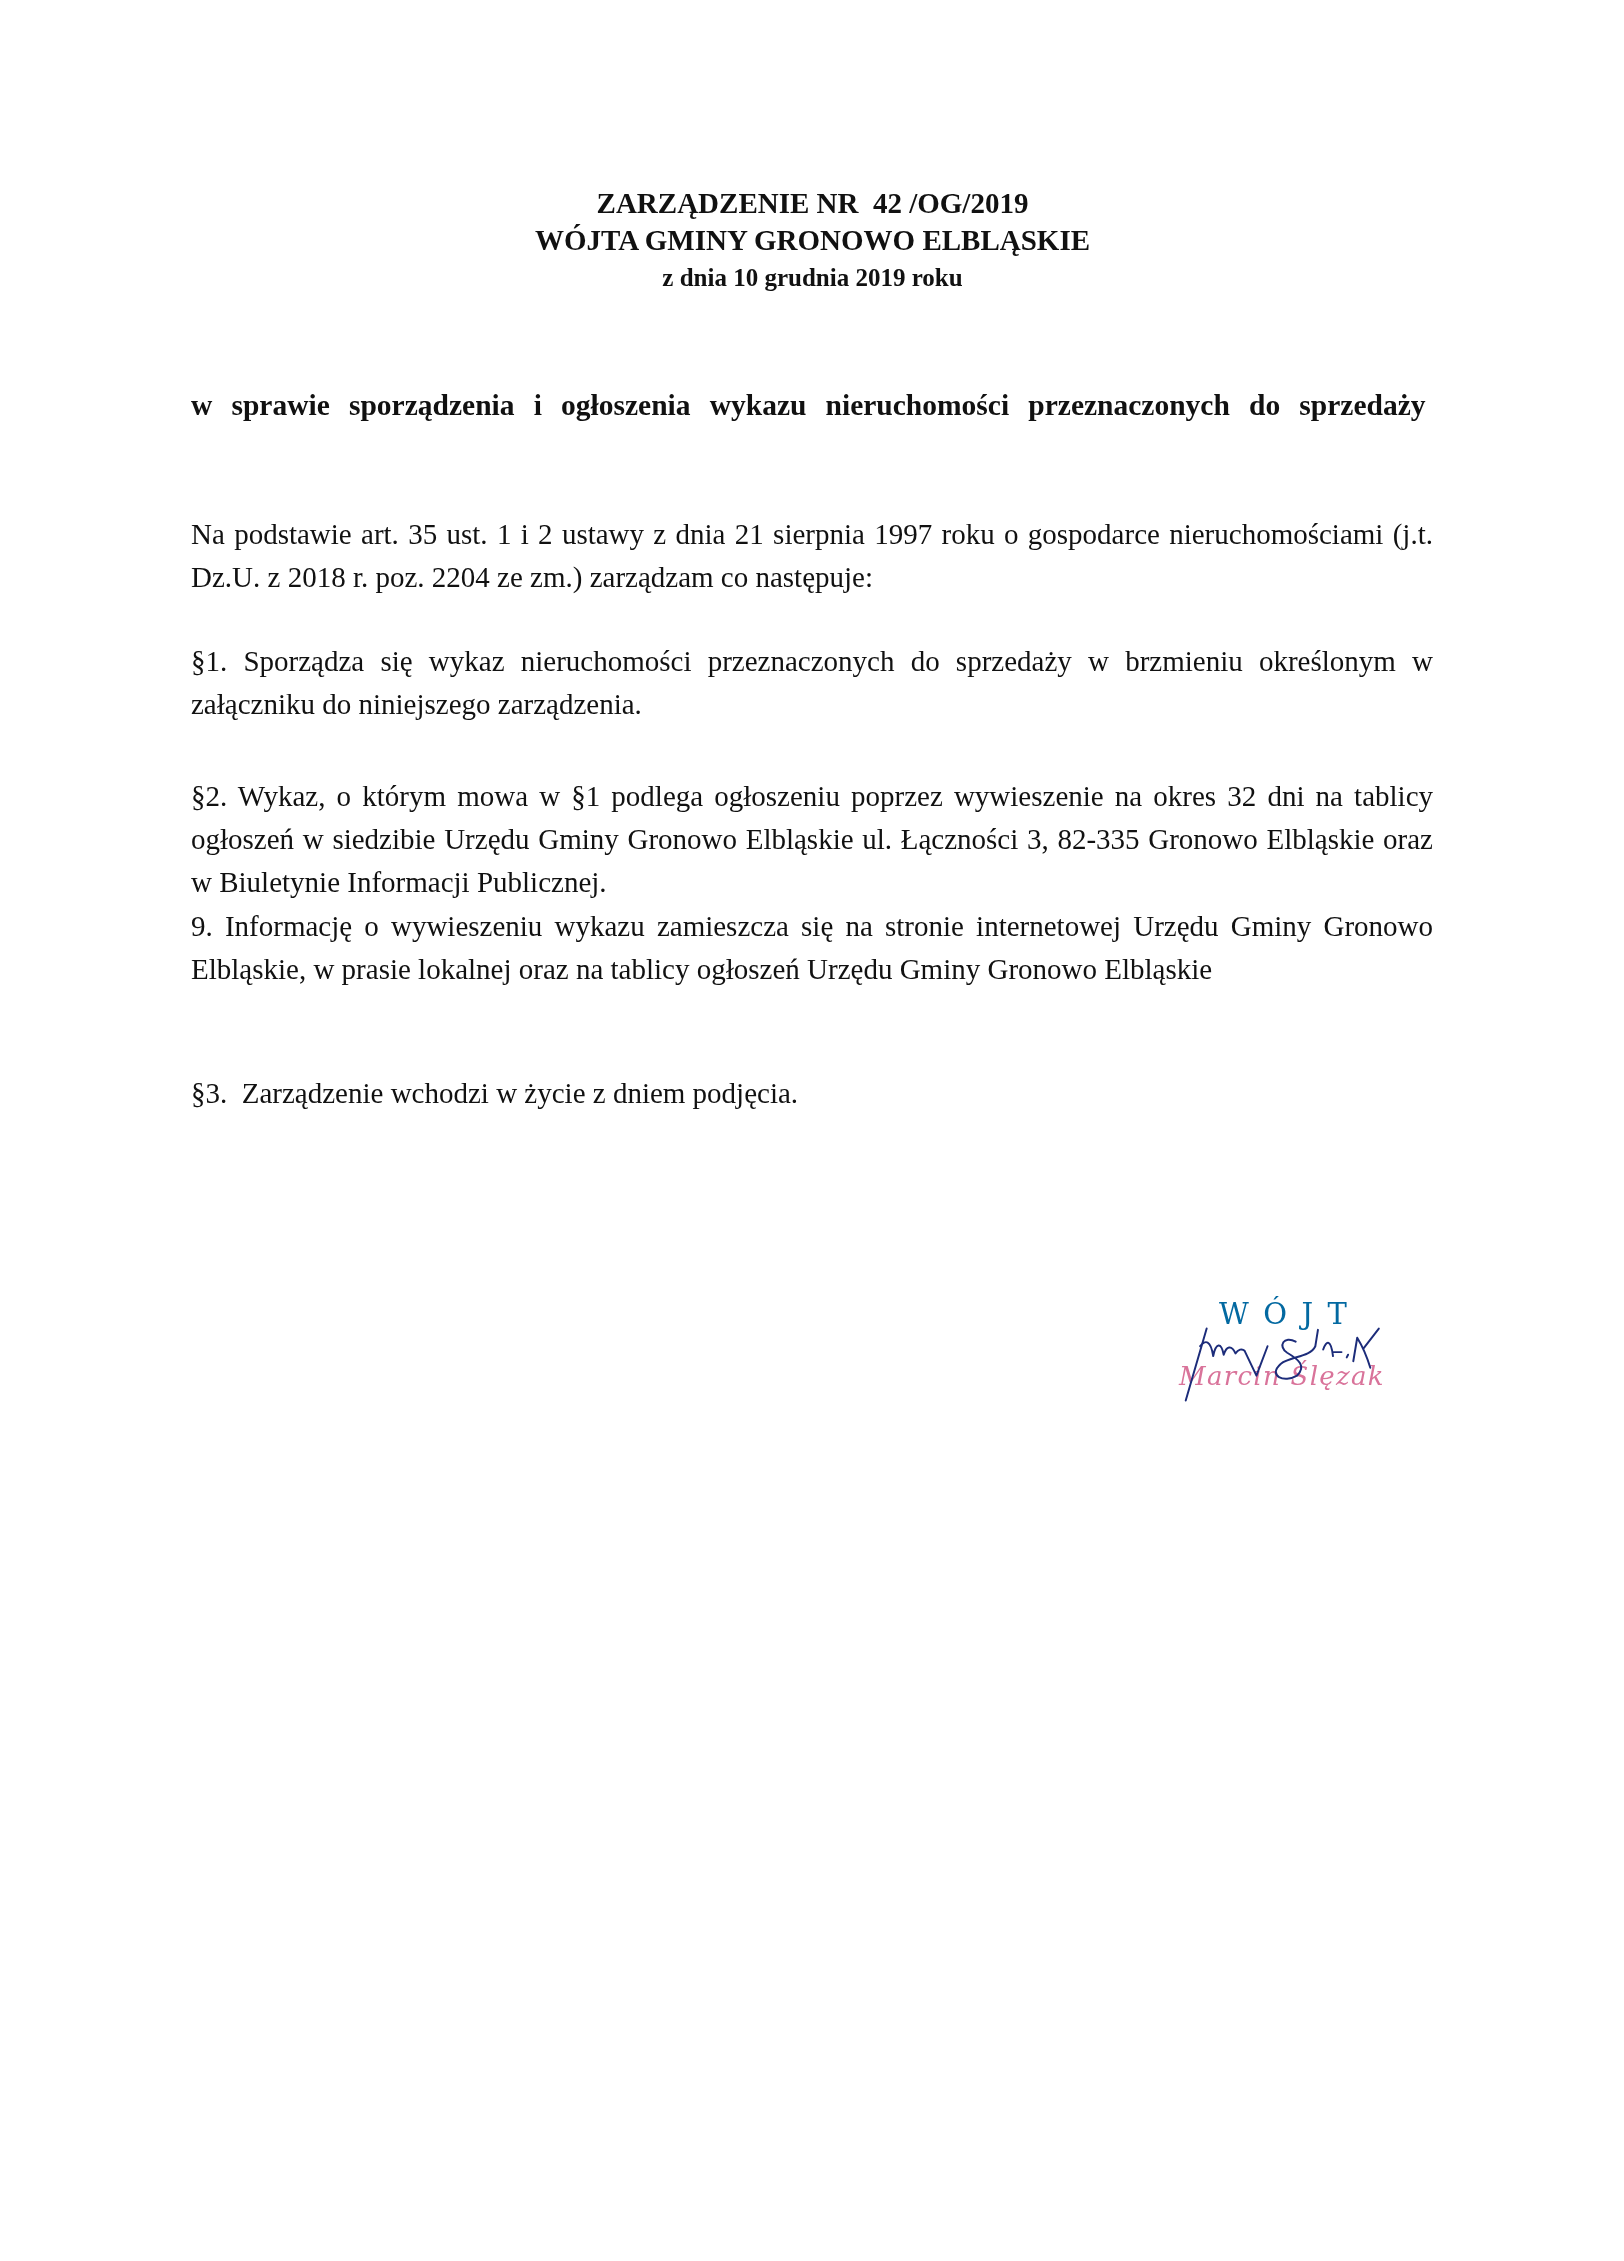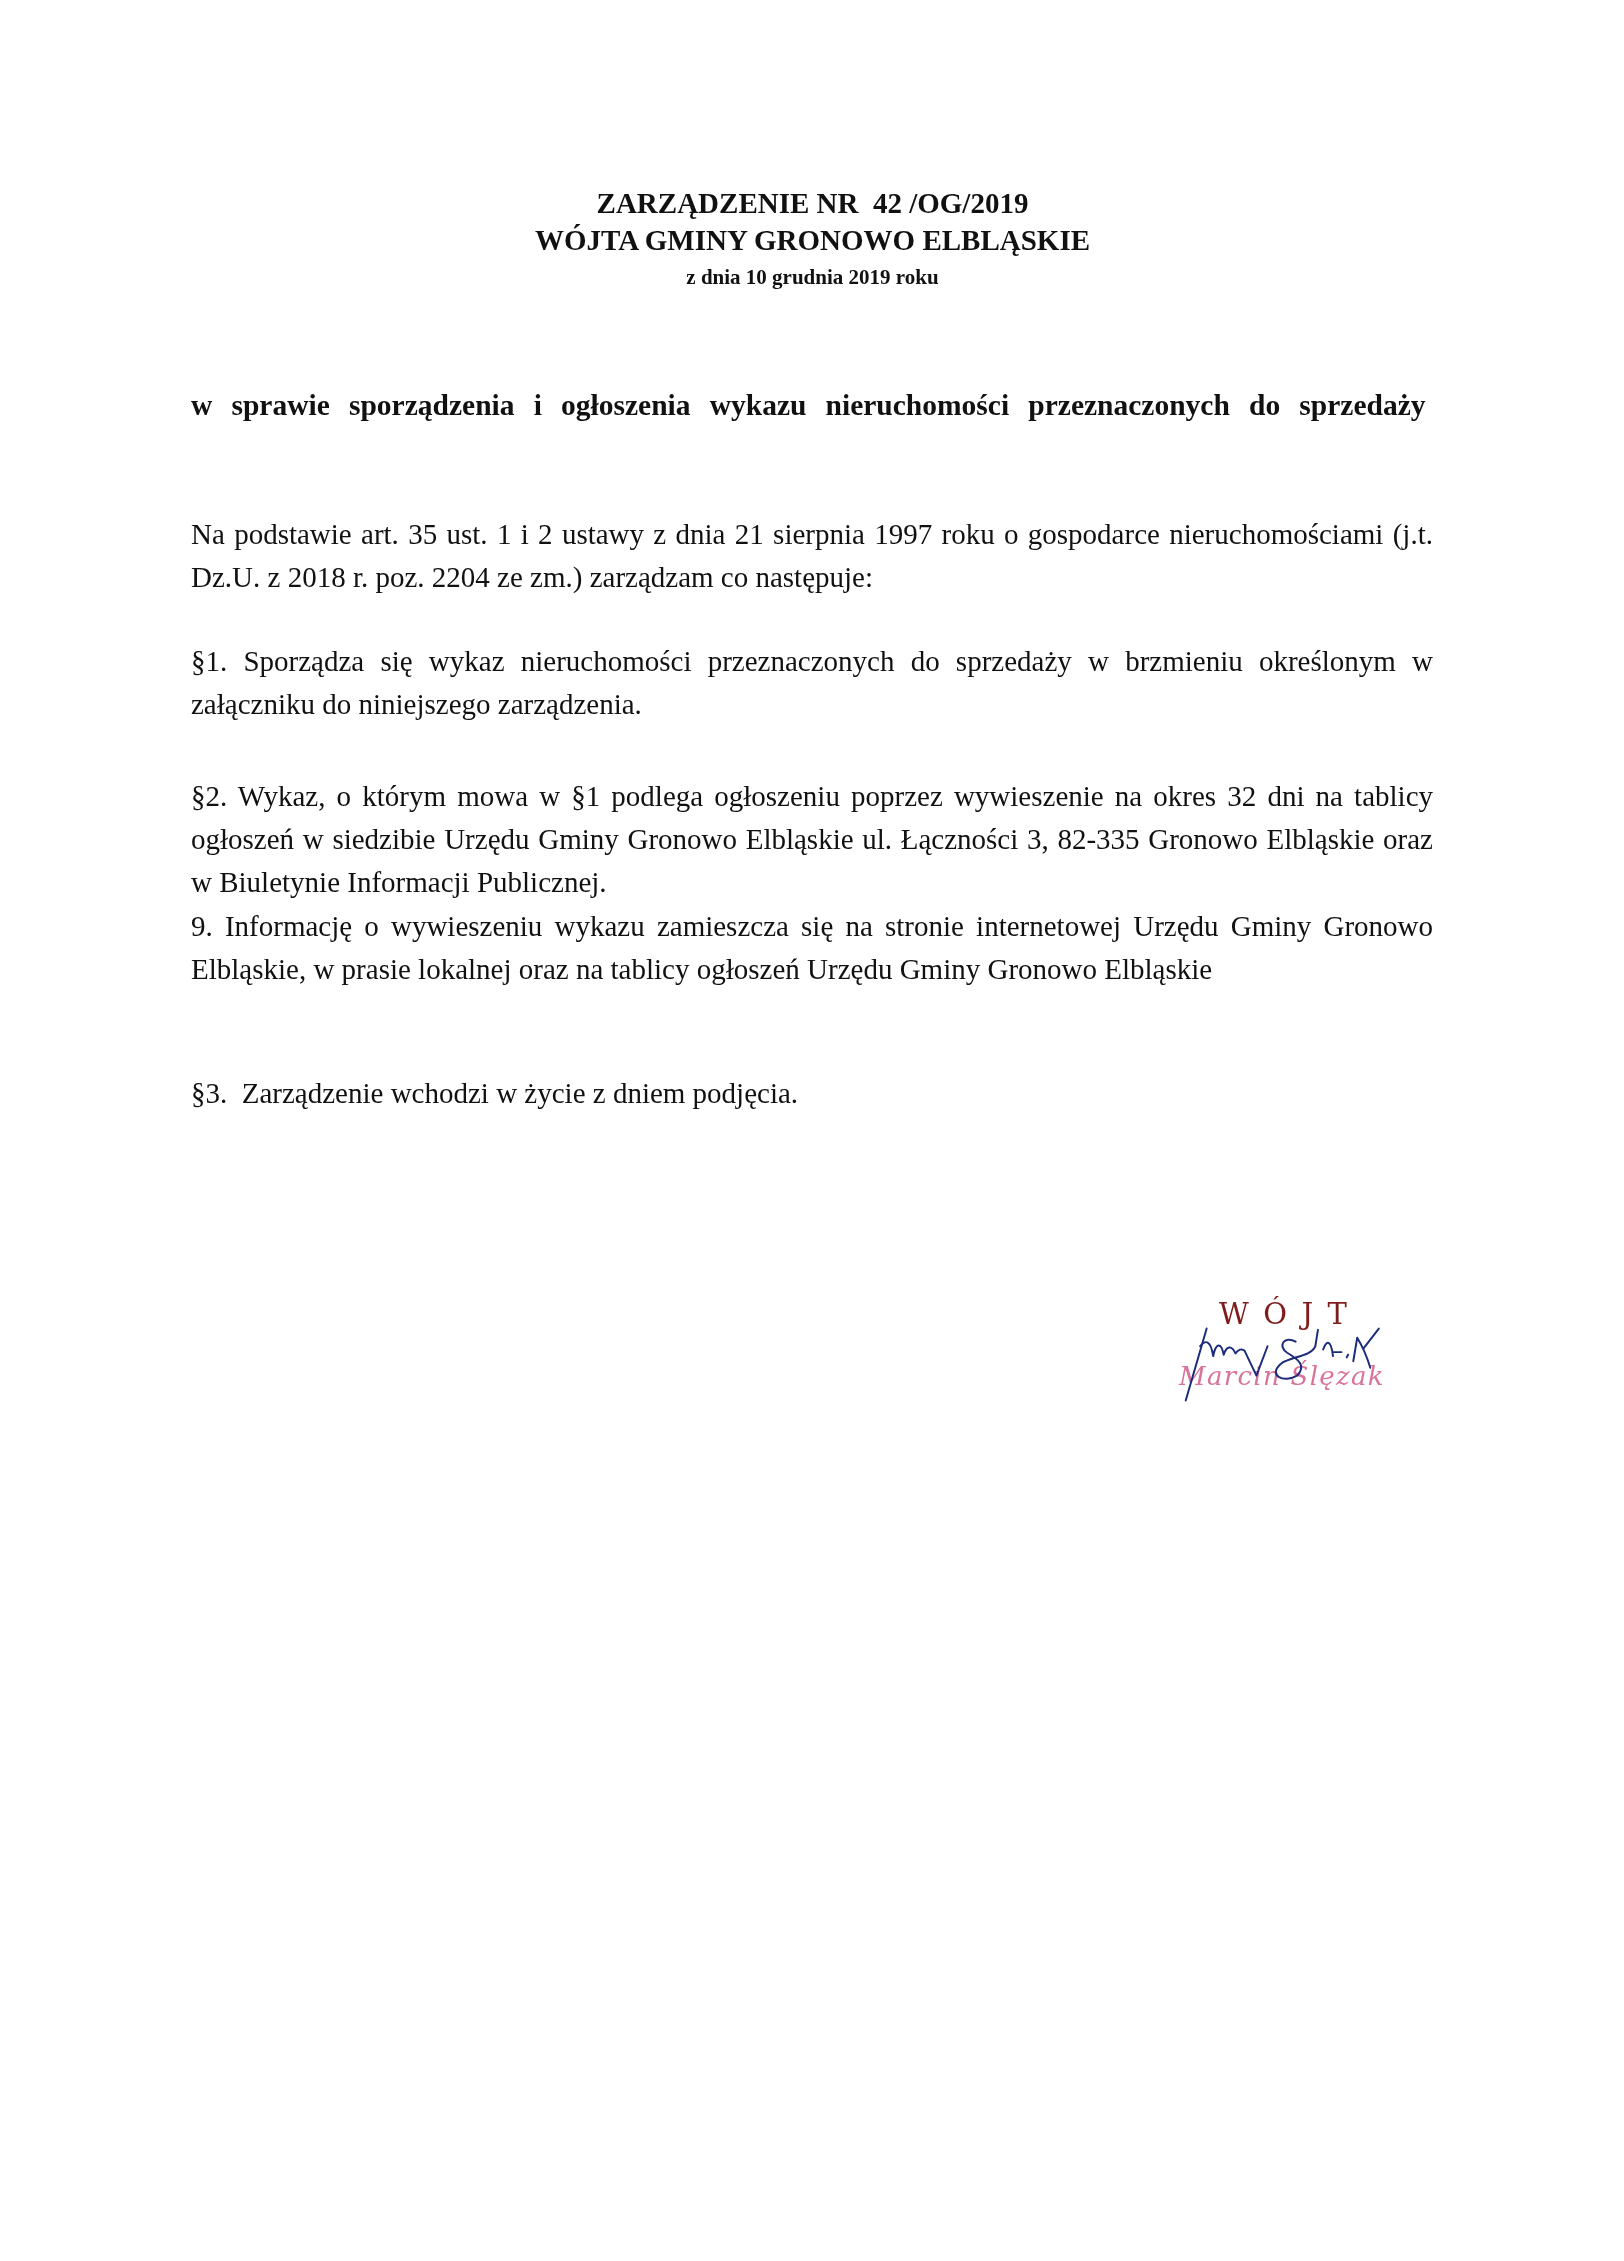--- a/index.html
+++ b/index.html
@@ -24,21 +24,21 @@
     .header {
       position: absolute;
       left: 0;
       top: 185px;
       width: 1625px;
       text-align: center;
       font-weight: bold;
       font-size: 29px;
       line-height: 37px;
     }
-    .header .line3 { font-size: 21px; }
+    .header .line3 { font-size: 25px; }
     .block {
       position: absolute;
       left: 191px;
       width: 1242px;
       font-size: 29px;
       line-height: 43px;
       text-align: justify;
       margin-top: 48px;
     }
     .subject {
@@ -58,21 +58,21 @@
       position: absolute;
       left: 1153px;
       top: 1284px;
       width: 288px;
       height: 131px;
     }
     .stamp-title {
       position: absolute;
       left: 66px;
       top: 13px;
-      color: #7f1d1d;
+      color: #0369a1;
       font-family: "DejaVu Serif", serif;
       font-size: 29px;
       letter-spacing: 14.4px;
       font-weight: normal;
     }
     .stamp-name {
       position: absolute;
       left: 26px;
       top: 77px;
       color: #d9739a;

